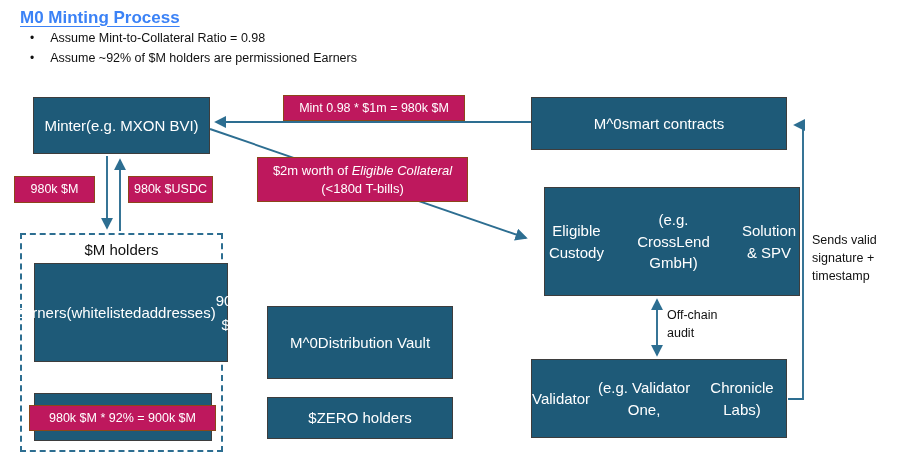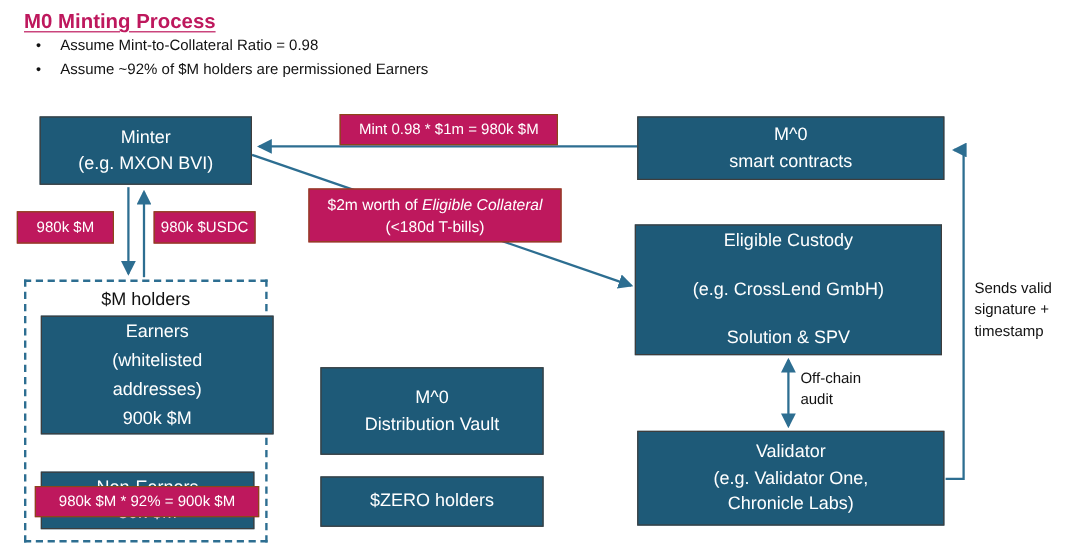--- a/index.html
+++ b/index.html
@@ -3,29 +3,29 @@
 <meta charset="utf-8">
 <style>
   html,body{margin:0;padding:0;background:#fff;}
   #stage{
     position:relative;width:900px;height:463px;background:#ffffff;
     font-family:"Liberation Sans", sans-serif;color:#1a1a1a;overflow:hidden;
   }
   
   .title{
     position:absolute;left:20px;top:8px;font-size:17px;font-weight:bold;
-    text-decoration:underline;text-underline-offset:3px;color:#be185d;
+    text-decoration:underline;text-underline-offset:3px;color:#3b82f6;
   }
   .bullets{position:absolute;left:30px;top:31px;font-size:12.5px;color:#111;}
   .bullet-item{display:flex;margin-bottom:6px;}
   .bullet-item::before{content:"\2022";margin-right:16px;font-size:12px;}
   
   .tealbox{
     position:absolute;background:#1E5A78;border:1.6px solid #3d3d3d;
-    color:#fff;display:flex;flex-direction:column;align-items:center;justify-content:center;
+    color:#fff;display:flex;flex-direction:row;align-items:center;justify-content:center;
     text-align:center;font-size:15px;line-height:1.45;box-sizing:border-box;z-index:2;
   }
   
   .orange{
     position:absolute;background:#be185d;border:1.6px solid #8C4619;
     color:#fff;display:flex;flex-direction:column;align-items:center;justify-content:center;
     text-align:center;font-size:12.5px;line-height:1.35;box-sizing:border-box;z-index:3;
   }
   
   .holders{
@@ -72,21 +72,21 @@
   <div class="tealbox" style="left:33px;top:97px;width:177px;height:57px;">
     <div>Minter</div>
     <div>(e.g. MXON BVI)</div>
   </div>
 
   <div class="tealbox" style="left:531px;top:97px;width:256px;height:53px;">
     <div>M^0</div>
     <div>smart contracts</div>
   </div>
 
-  <div class="tealbox" style="left:529px;top:187px;width:256px;height:109px;gap:19px;">
+  <div class="tealbox" style="left:544px;top:187px;width:256px;height:109px;gap:19px;">
     <div>Eligible Custody</div>
     <div>(e.g. CrossLend GmbH)</div>
     <div>Solution &amp; SPV</div>
   </div>
 
   <div class="tealbox" style="left:531px;top:359px;width:256px;height:79px;">
     <div>Validator</div>
     <div>(e.g. Validator One,</div>
     <div>Chronicle Labs)</div>
   </div>

